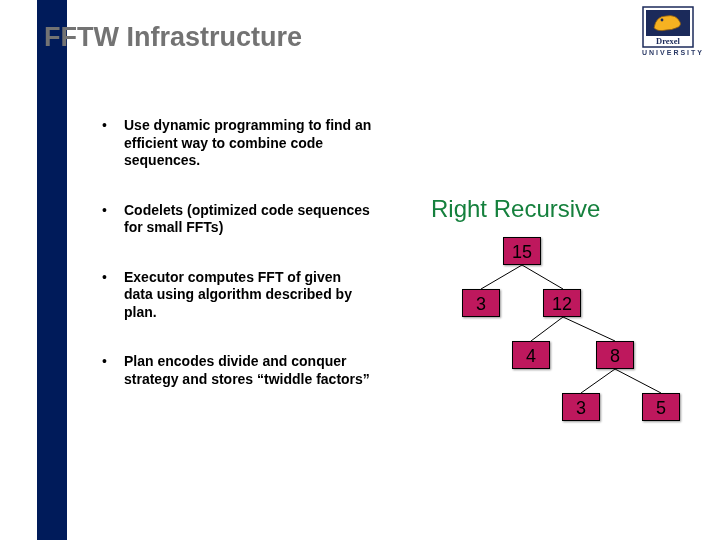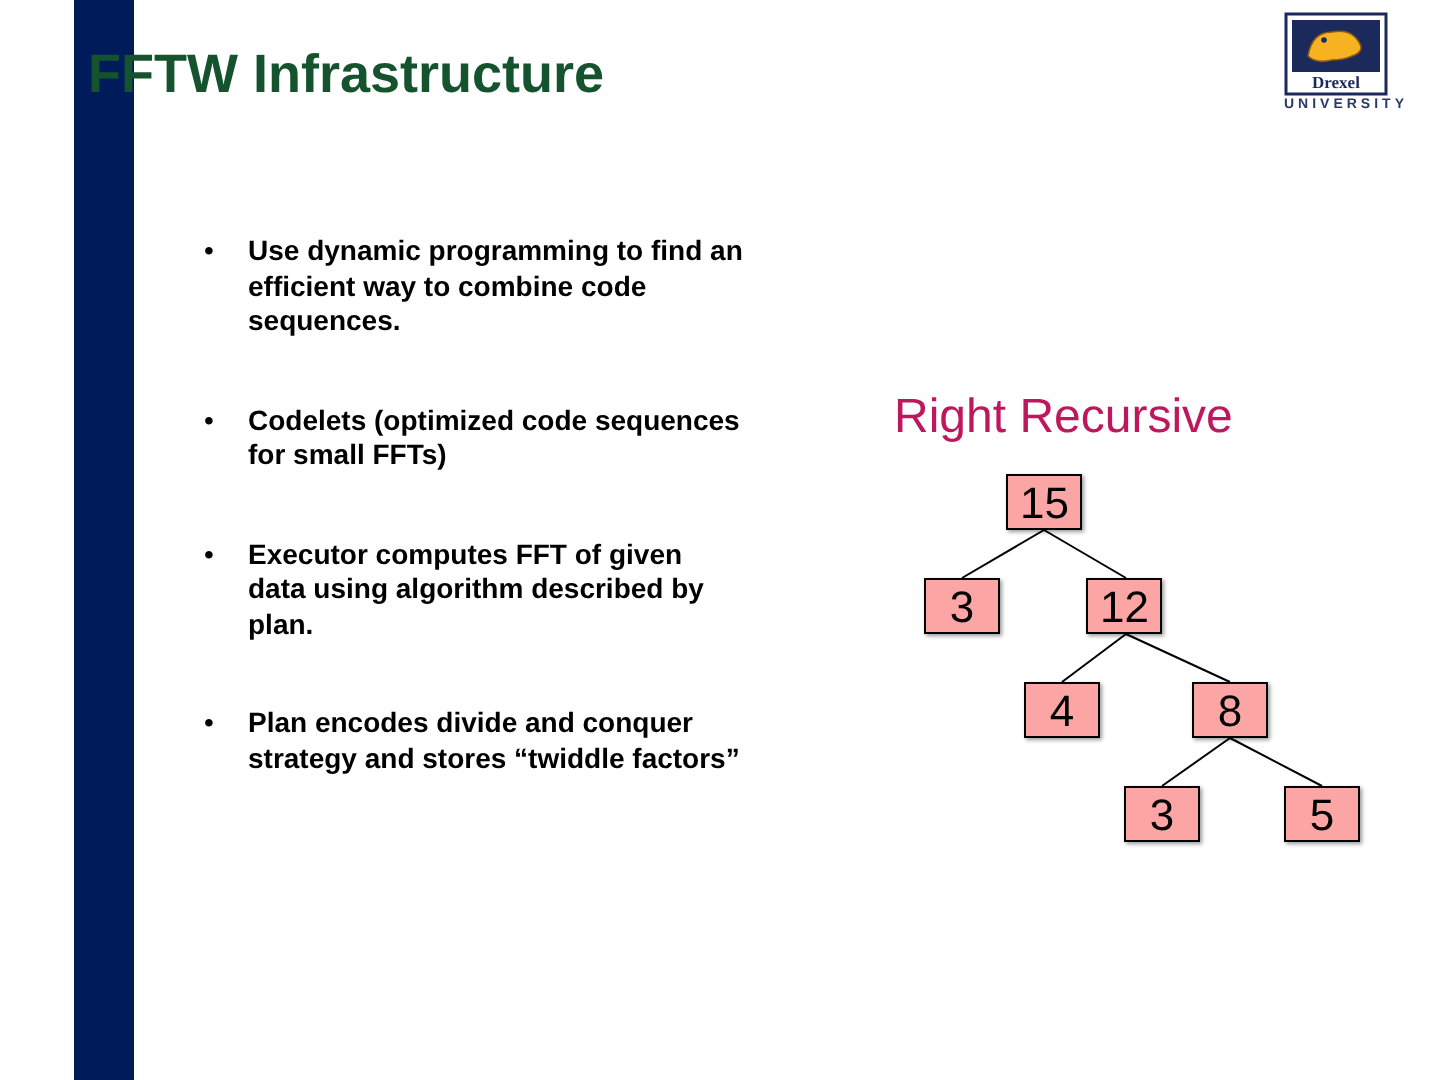--- a/index.html
+++ b/index.html
@@ -19,21 +19,21 @@
     width: 30px;
     height: 540px;
     background: #001b5a;
   }
   .title {
     position: absolute;
     left: 44px;
     top: 22px;
     font-size: 27px;
     font-weight: bold;
-    color: #14532d;
+    color: #737373;
     letter-spacing: 0;
   }
   .logo {
     position: absolute;
     right: 16px;
     top: 6px;
     text-align: center;
   }
   .logo svg { display: block; }
   .logo .cap {
@@ -73,33 +73,33 @@
 
   .tree {
     position: absolute;
     left: 415px;
     top: 195px;
     width: 290px;
     height: 250px;
   }
   .tree-title {
     font-size: 24px;
-    color: #be185d;
+    color: #15803d;
     text-align: left;
-    margin-left: 32px;
+    margin-left: 16px;
   }
   .node {
     position: absolute;
     min-width: 38px;
     height: 28px;
     line-height: 28px;
     text-align: center;
-    font-size: 22px;
+    font-size: 18px;
     color: #000;
-    background: #fca5a5;
+    background: #be185d;
     border: 1px solid #000;
     box-shadow: 1px 1px 2px rgba(0,0,0,0.4);
     padding: 0 6px;
     box-sizing: border-box;
   }
   svg.edges {
     position: absolute;
     left: 0;
     top: 0;
     width: 290px;

